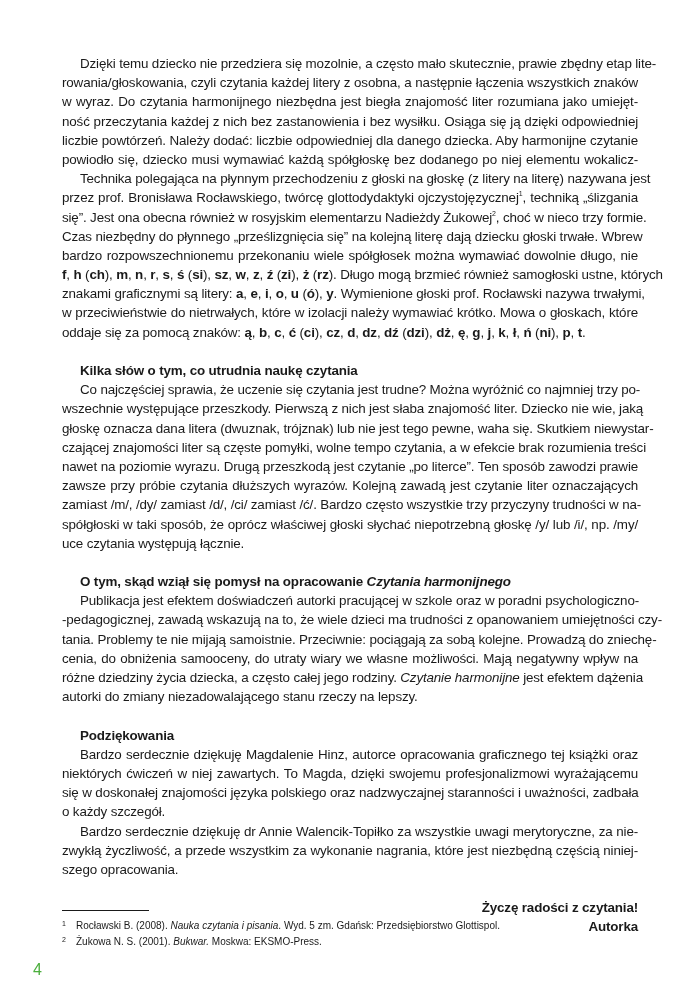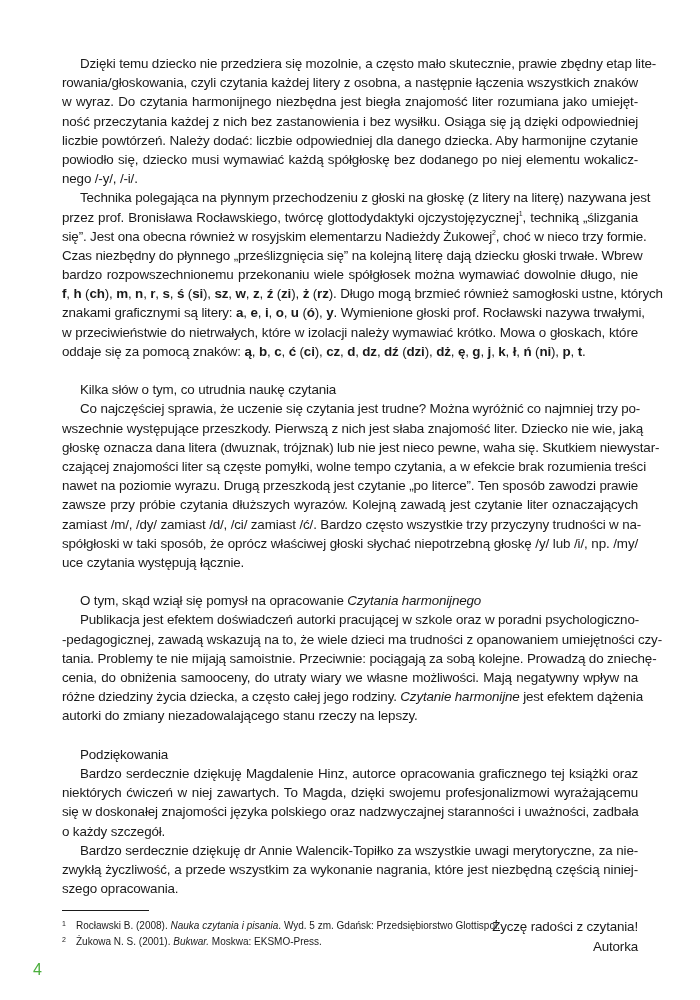--- a/index.html
+++ b/index.html
@@ -4,21 +4,21 @@
 <style>
   html, body { margin: 0; padding: 0; background: #ffffff; }
   body { width: 700px; height: 1000px; position: relative; overflow: hidden;
          font-family: "Liberation Sans", "DejaVu Sans", sans-serif; color: #1a1a1a; }
   .page { position: absolute; left: 62px; top: 54px; width: 576px; }
   .line { display: block; font-size: 13.4px; line-height: 19.2px; height: 19.2px;
           white-space: nowrap; text-align: justify; text-align-last: justify; letter-spacing: -0.15px; }
   .line.last { text-align-last: left; }
   .line.indent { padding-left: 18px; }
   .line.right { text-align: center; text-align-last: right; }
-  .heading { font-weight: normal; }
+  .heading { font-weight: bold; }
   .gap { height: 19.2px; }
   b { font-weight: bold; }
   i { font-style: italic; }
   sup { font-size: 7px; vertical-align: 6px; line-height: 0; }
   .footnotes { position: absolute; left: 62px; top: 910px; width: 600px; }
   .fn-rule { width: 87px; height: 1px; background: #1a1a1a; margin-bottom: 6px; }
   .fn { font-size: 10px; line-height: 13.5px; white-space: nowrap; }
   .fn .num { display: inline-block; width: 14px; font-size: 7px; vertical-align: 3px; }
   .page-number { position: absolute; left: 33px; top: 961px; font-size: 16px; color: #4caf3e; }
 </style>
@@ -27,42 +27,41 @@
 
 <div class="page">
 
   <div>
     <span class="line indent">Dzięki temu dziecko nie przedziera się mozolnie, a często mało skutecznie, prawie zbędny etap lite-</span>
     <span class="line">rowania/głoskowania, czyli czytania każdej litery z osobna, a następnie łączenia wszystkich znaków</span>
     <span class="line">w wyraz. Do czytania harmonijnego niezbędna jest biegła znajomość liter rozumiana jako umiejęt-</span>
     <span class="line">ność przeczytania każdej z nich bez zastanowienia i bez wysiłku. Osiąga się ją dzięki odpowiedniej</span>
     <span class="line">liczbie powtórzeń. Należy dodać: liczbie odpowiedniej dla danego dziecka. Aby harmonijne czytanie</span>
     <span class="line">powiodło się, dziecko musi wymawiać każdą spółgłoskę bez dodanego po niej elementu wokalicz-</span>
-    <span class="line last">nego /-y/, /-i/.</span>
   </div>
 
   <div>
     <span class="line indent">Technika polegająca na płynnym przechodzeniu z głoski na głoskę (z litery na literę) nazywana jest</span>
     <span class="line"><span>przez prof. Bronisława Rocławskiego, twórcę glottodydaktyki ojczystojęzycznej</span><sup>1</sup><span>, techniką „ślizgania</span></span>
     <span class="line"><span>się”. Jest ona obecna również w rosyjskim elementarzu Nadieżdy Żukowej</span><sup>2</sup><span>, choć w nieco trzy formie.</span></span>
     <span class="line">Czas niezbędny do płynnego „prześlizgnięcia się” na kolejną literę dają dziecku głoski trwałe. Wbrew</span>
     <span class="line">bardzo rozpowszechnionemu przekonaniu wiele spółgłosek można wymawiać dowolnie długo, nie</span>
     <span class="line"><b>f</b>, <b>h</b> (<b>ch</b>), <b>m</b>, <b>n</b>, <b>r</b>, <b>s</b>, <b>ś</b> (<b>si</b>), <b>sz</b>, <b>w</b>, <b>z</b>, <b>ź</b> (<b>zi</b>), <b>ż</b> (<b>rz</b>)<span>. Długo mogą brzmieć również samogłoski ustne, których</span></span>
     <span class="line"><span>znakami graficznymi są litery: </span><b>a</b>, <b>e</b>, <b>i</b>, <b>o</b>, <b>u</b> (<b>ó</b>), <b>y</b><span>. Wymienione głoski prof. Rocławski nazywa trwałymi,</span></span>
     <span class="line">w przeciwieństwie do nietrwałych, które w izolacji należy wymawiać krótko. Mowa o głoskach, które</span>
     <span class="line last"><span>oddaje się za pomocą znaków: </span><b>ą</b>, <b>b</b>, <b>c</b>, <b>ć</b> (<b>ci</b>), <b>cz</b>, <b>d</b>, <b>dz</b>, <b>dź</b> (<b>dzi</b>), <b>dż</b>, <b>ę</b>, <b>g</b>, <b>j</b>, <b>k</b>, <b>ł</b>, <b>ń</b> (<b>ni</b>), <b>p</b>, <b>t</b>.</span>
   </div>
 
   <div class="gap"></div>
 
   <div>
     <span class="line last indent heading">Kilka słów o tym, co utrudnia naukę czytania</span>
     <span class="line indent">Co najczęściej sprawia, że uczenie się czytania jest trudne? Można wyróżnić co najmniej trzy po-</span>
     <span class="line">wszechnie występujące przeszkody. Pierwszą z nich jest słaba znajomość liter. Dziecko nie wie, jaką</span>
-    <span class="line">głoskę oznacza dana litera (dwuznak, trójznak) lub nie jest nieco pewne, waha się. Skutkiem niewystar-</span>
+    <span class="line">głoskę oznacza dana litera (dwuznak, trójznak) lub nie jest tego pewne, waha się. Skutkiem niewystar-</span>
     <span class="line">czającej znajomości liter są częste pomyłki, wolne tempo czytania, a w efekcie brak rozumienia treści</span>
     <span class="line">nawet na poziomie wyrazu. Drugą przeszkodą jest czytanie „po literce”. Ten sposób zawodzi prawie</span>
     <span class="line">zawsze przy próbie czytania dłuższych wyrazów. Kolejną zawadą jest czytanie liter oznaczających</span>
     <span class="line">zamiast /m/, /dy/ zamiast /d/, /ci/ zamiast /ć/. Bardzo często wszystkie trzy przyczyny trudności w na-</span>
     <span class="line">spółgłoski w taki sposób, że oprócz właściwej głoski słychać niepotrzebną głoskę /y/ lub /i/, np. /my/</span>
     <span class="line last">uce czytania występują łącznie.</span>
   </div>
 
   <div class="gap"></div>
 

